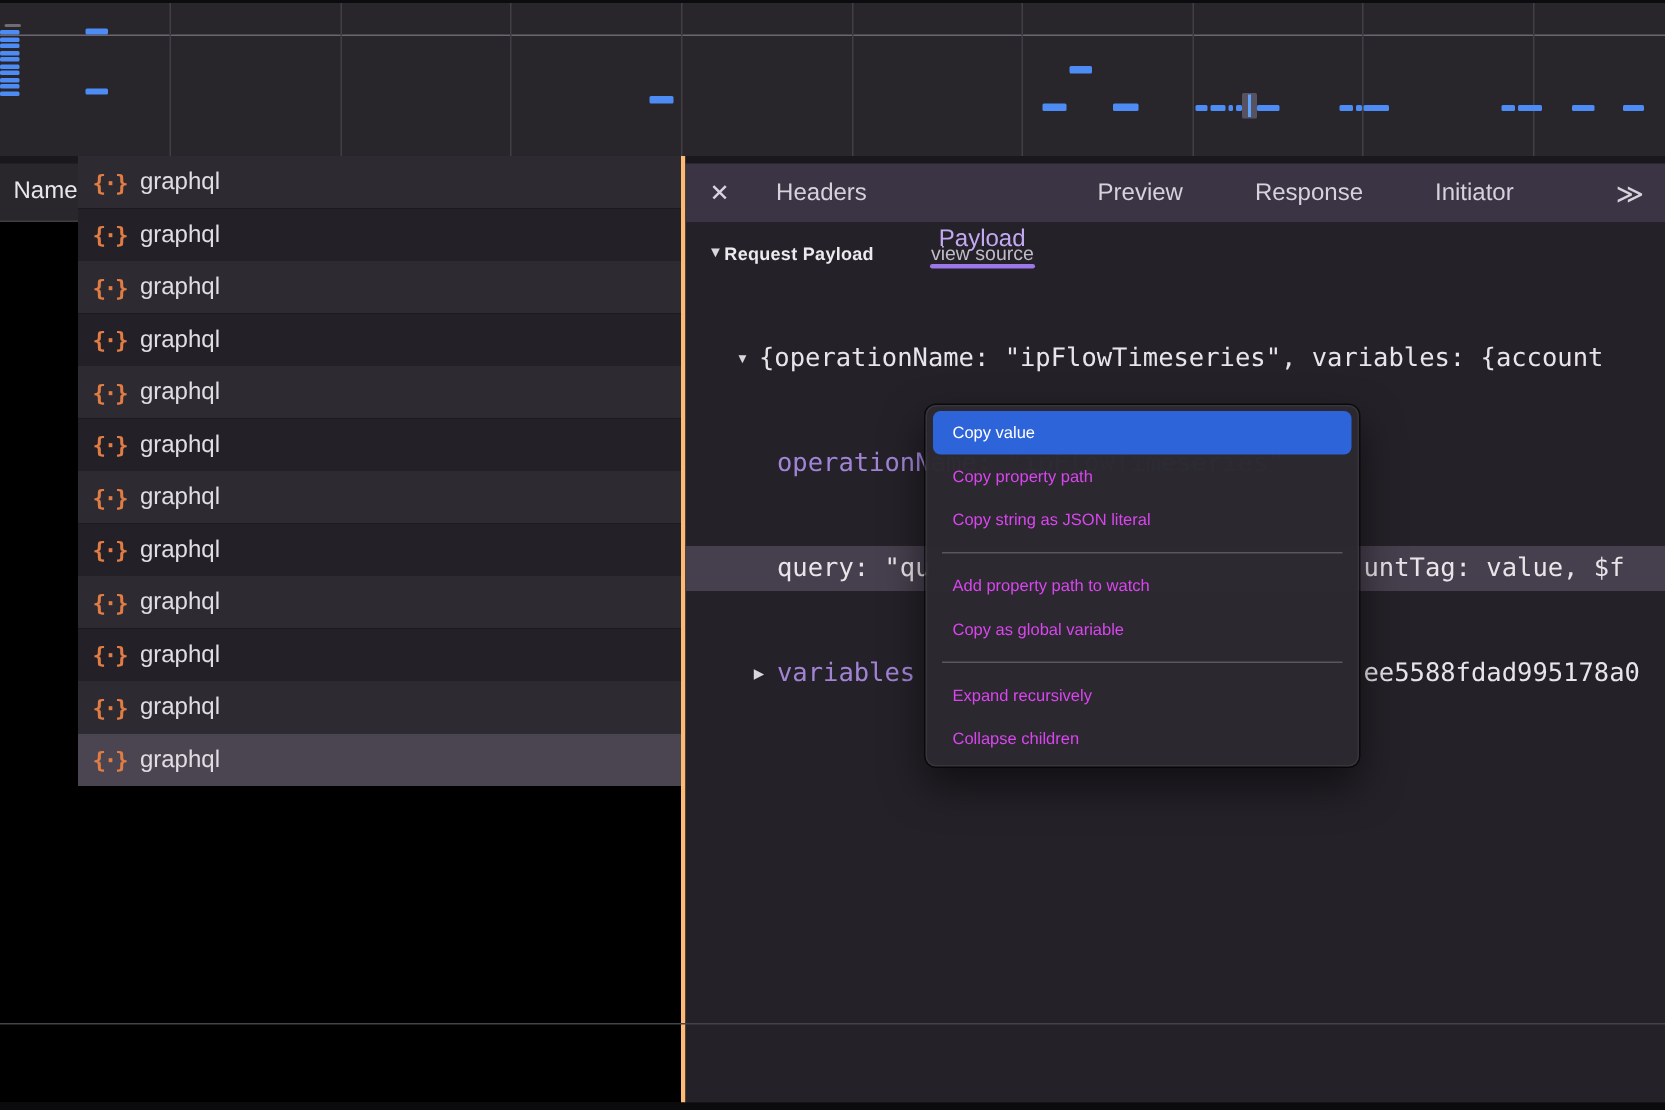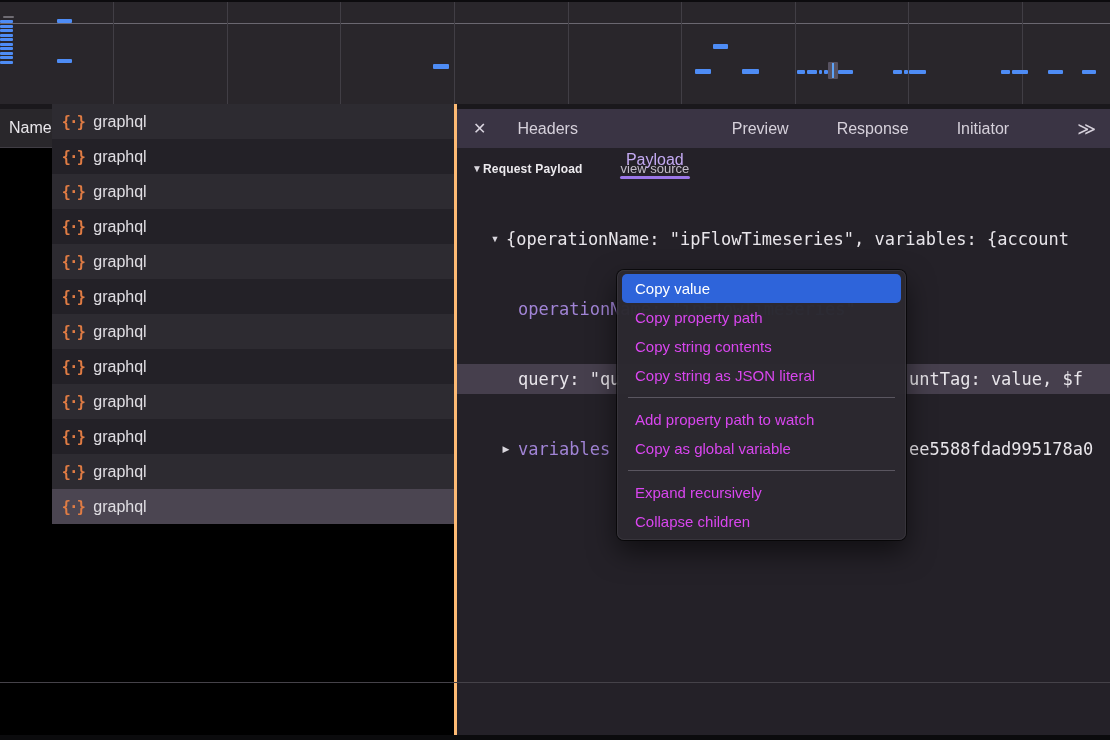--- a/index.html
+++ b/index.html
@@ -69,21 +69,21 @@
   .trow .tail{position:absolute;left:452px;top:0;height:30px;display:flex;align-items:center;}
 
   
   .h-divider{position:absolute;left:0;right:0;top:682px;height:1px;background:#454249;z-index:3;}
   .bottom-strip{position:absolute;left:0;right:0;bottom:0;height:5px;background:#0b0b0d;z-index:3;}
 
   
   .context-menu{position:absolute;left:617px;top:270px;width:289px;z-index:20;
     background:rgba(44,41,48,0.98);border-radius:7px;padding:4px 0;box-sizing:border-box;
     box-shadow:0 0 0 1px rgba(0,0,0,.65),0 12px 28px rgba(0,0,0,.55),inset 0 0 0 1px rgba(255,255,255,.06);
-    font-size:15px;}
+    font-size:11px;}
   .menu-item{height:29px;display:flex;align-items:center;padding:0 18px;color:#d946ef;}
   .menu-item.highlighted{background:var(--selection-blue,#2e64da);border-radius:5px;
     margin:0 5px;padding:0 13px;color:#ffffff;}
   .menu-sep{height:1px;background:#5a5660;margin:7px 11px;}
 </style>
 </head>
 <body>
 
 <div class="screen">
 
@@ -258,21 +258,20 @@
       </div>
     </div>
   </div>
 
   <div class="h-divider"></div>
   <div class="bottom-strip"></div>
 
   <div class="context-menu" id="menu-items">
       <div class="menu-item highlighted">Copy value</div>
       <div class="menu-item">Copy property path</div>
-      <div class="menu-item">Copy string contents</div>
       <div class="menu-item">Copy string as JSON literal</div>
       <div class="menu-sep"></div>
       <div class="menu-item">Add property path to watch</div>
       <div class="menu-item">Copy as global variable</div>
       <div class="menu-sep"></div>
       <div class="menu-item">Expand recursively</div>
       <div class="menu-item">Collapse children</div>
     </div>
 </div>
 

